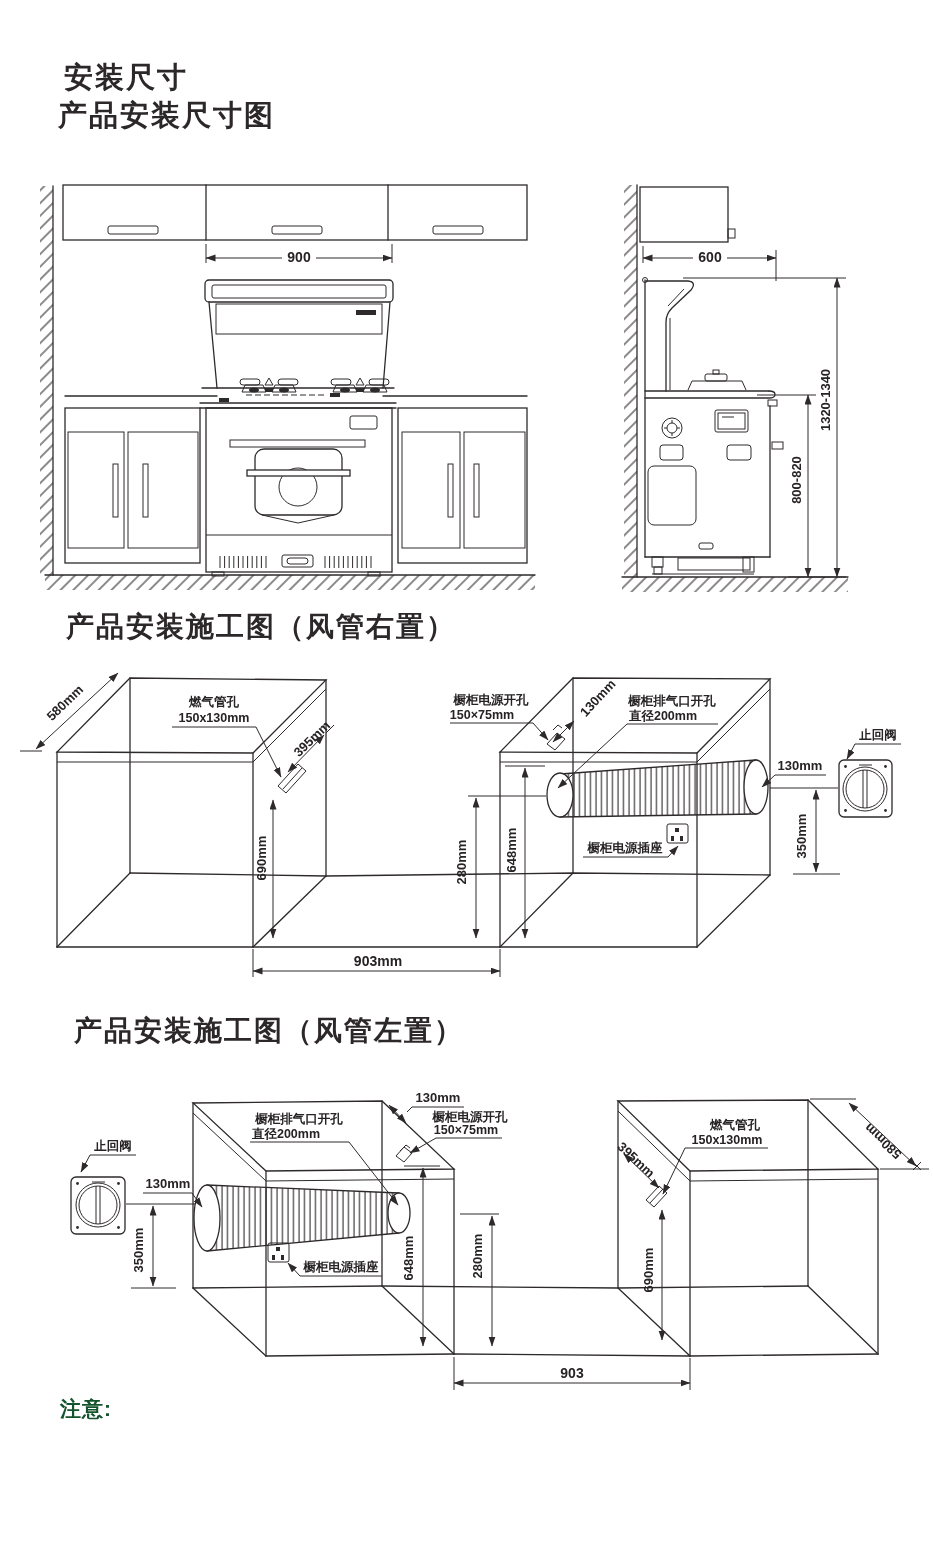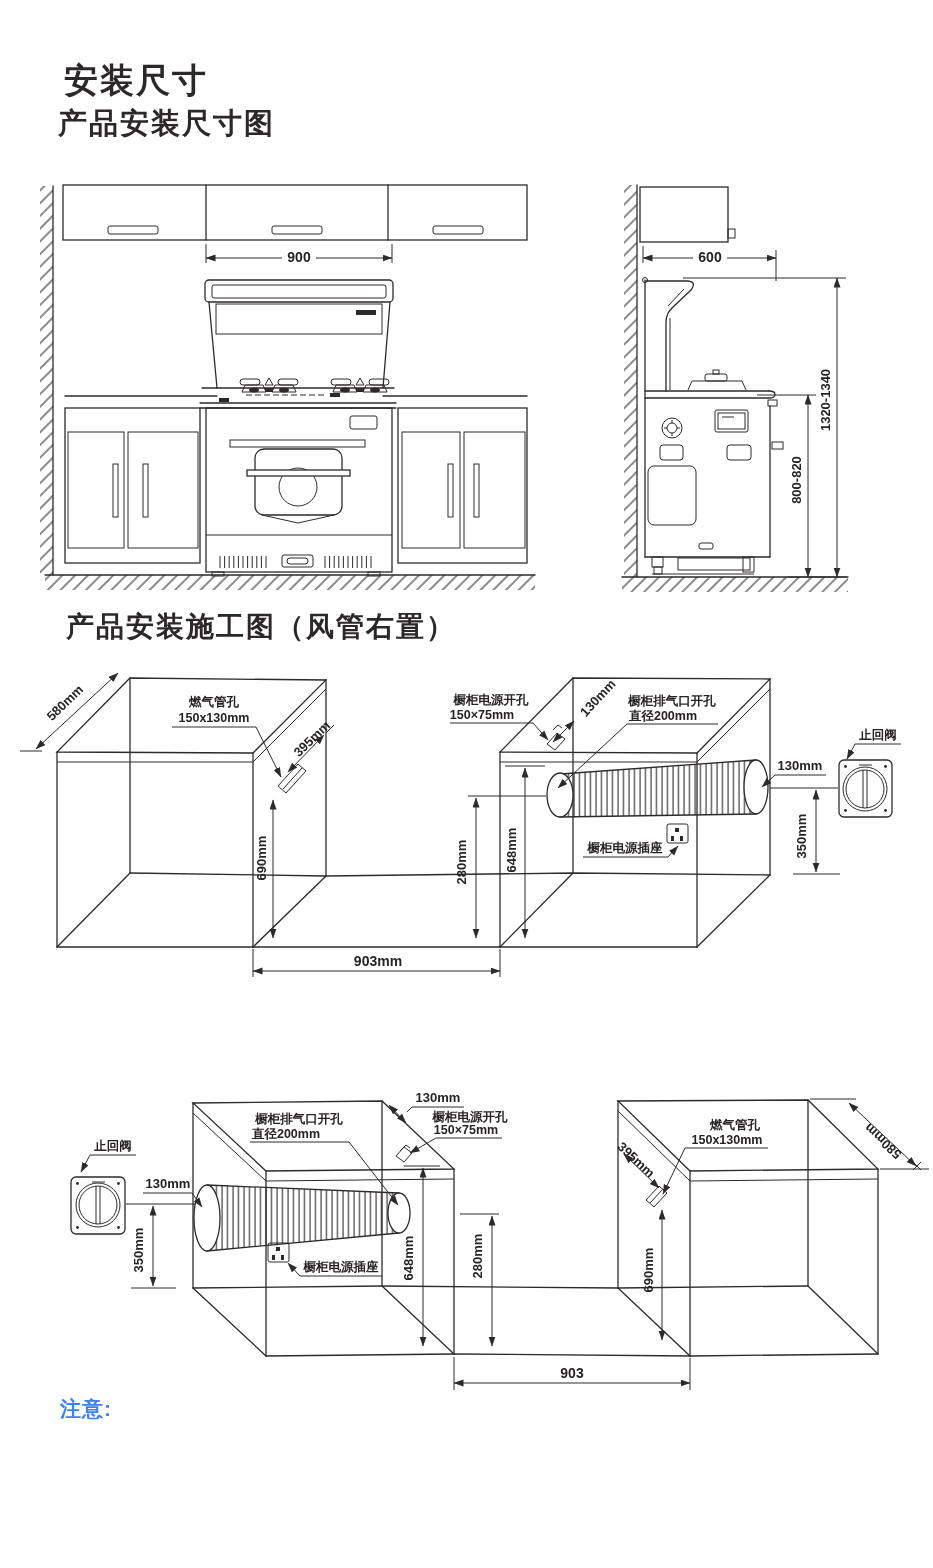--- a/index.html
+++ b/index.html
@@ -1,24 +1,24 @@
 <!DOCTYPE html>
 <html><head>
 <meta charset="utf-8">
 <style>
   html,body{margin:0;padding:0;background:#fff;}
   .page{position:relative;width:933px;height:1568px;background:#fff;overflow:hidden;
         font-family:"Liberation Sans",sans-serif;color:#272324;}
   .title{position:absolute;font-family:"Liberation Serif",serif;font-weight:600;color:#2c2728;
          letter-spacing:2px;white-space:nowrap;}
-  #t1{left:64px;top:58px;font-size:34px;text-align:right;}
-  #t2{left:58px;top:104px;font-size:29px;}
+  #t1{left:64px;top:58px;font-size:29px;text-align:right;}
+  #t2{left:58px;top:96px;font-size:29px;}
   #t3{left:66px;top:608px;font-size:28px;text-align:center;}
   #t4{left:74px;top:1012px;font-size:28px;}
-  .notes{position:absolute;left:60px;top:1396px;font-weight:700;color:#3b82f6;
+  .notes{position:absolute;left:60px;top:1396px;font-weight:700;color:#14532d;
          font-size:21px;line-height:26px;letter-spacing:1px;white-space:nowrap;}
   svg{position:absolute;overflow:visible;}
   svg text{font-family:"Liberation Sans",sans-serif;fill:#272324;}
   .ln{stroke:#2e2a2b;stroke-width:1.3;fill:none;stroke-linecap:round;}
   .th{stroke:#2e2a2b;stroke-width:1;fill:none;}
   .dim{stroke:#2e2a2b;stroke-width:1;fill:none;}
   .dk{fill:#2e2a2b;stroke:none;}
   .wh{fill:#fff;stroke:#2e2a2b;stroke-width:1.3;}
   .cn{font-size:12.5px;font-weight:700;}
   .dm{font-size:13px;font-weight:700;}
@@ -369,20 +369,21 @@
     </g>
 
     <g>
       <line class="dim" x1="253" y1="949" x2="253" y2="977"></line>
       <line class="dim" x1="500" y1="949" x2="500" y2="977"></line>
       <line class="dim" x1="253" y1="971" x2="500" y2="971" marker-start="url(#arB)" marker-end="url(#arB)"></line>
       <text class="bg" x="378" y="966" text-anchor="middle">903mm</text>
     </g>
   </svg>
 
+  <div id="t4" class="title">产品安装施工图（风管左置）</div>
 
   <svg style="left:20px;top:1060px;" width="913" height="345" viewBox="20 1060 913 345">
     <defs>
       <marker id="arC" markerWidth="11" markerHeight="8" refX="9.5" refY="3.5" orient="auto-start-reverse">
         <path d="M0,0 L10,3.5 L0,7 z" fill="#2e2a2b"></path>
       </marker>
       <pattern id="ribsC" width="5.5" height="90" patternUnits="userSpaceOnUse">
         <line x1="2" y1="0" x2="2" y2="90" stroke="#2e2a2b" stroke-width="1.1"></line>
       </pattern>
     </defs>

